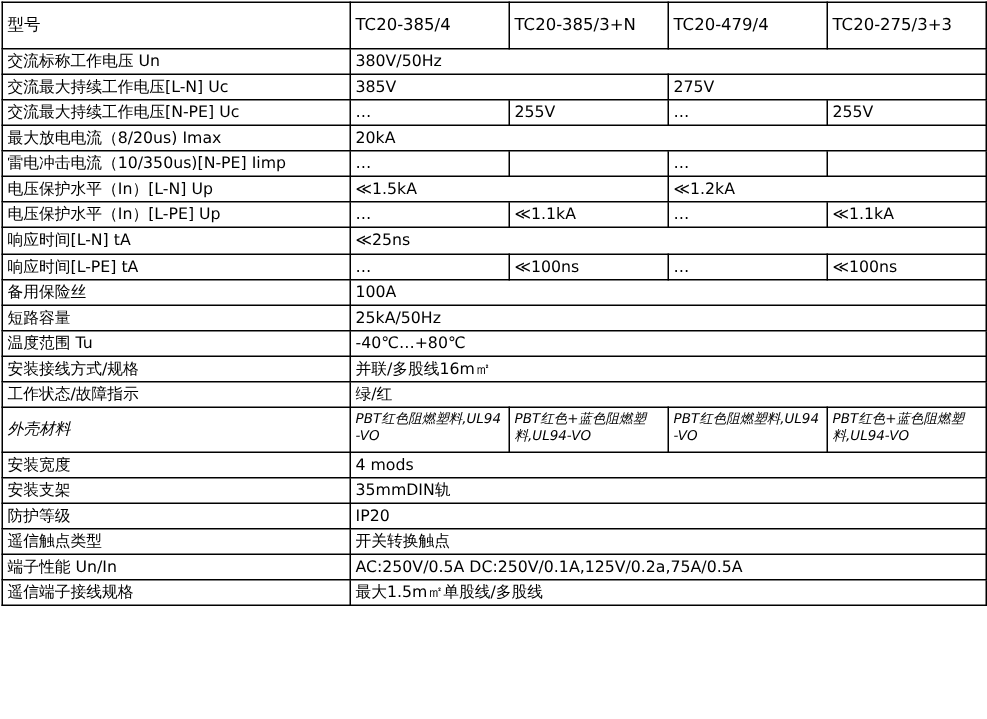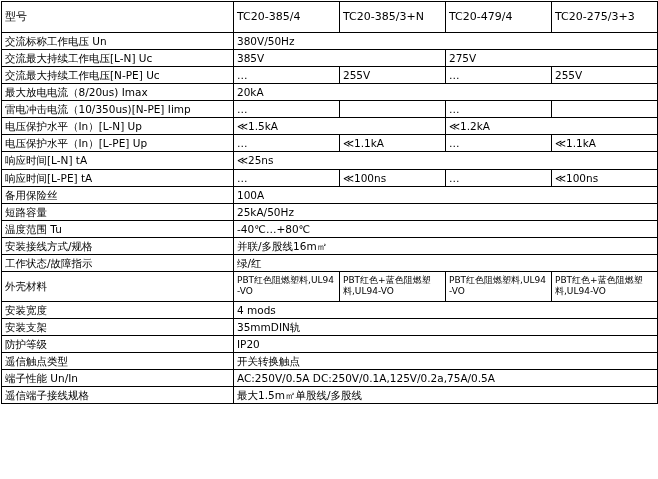--- a/index.html
+++ b/index.html
@@ -38,21 +38,21 @@
   }
   .hdr {
     text-align: left;
     font-weight: normal;
     font-size: 11px;
     height: 26px;
     white-space: nowrap;
   }
   .ctr { text-align: left; }
   .small { font-size: 9px; line-height: 1.25; }
-  .tall { height: 30px; }
+  .tall { height: 30px; font-style: italic; }
 </style>
 </head>
 <body>
 
 <table class="spec">
   <colgroup>
     <col class="c-label">
     <col class="c-col">
     <col class="c-col">
     <col class="c-col">

